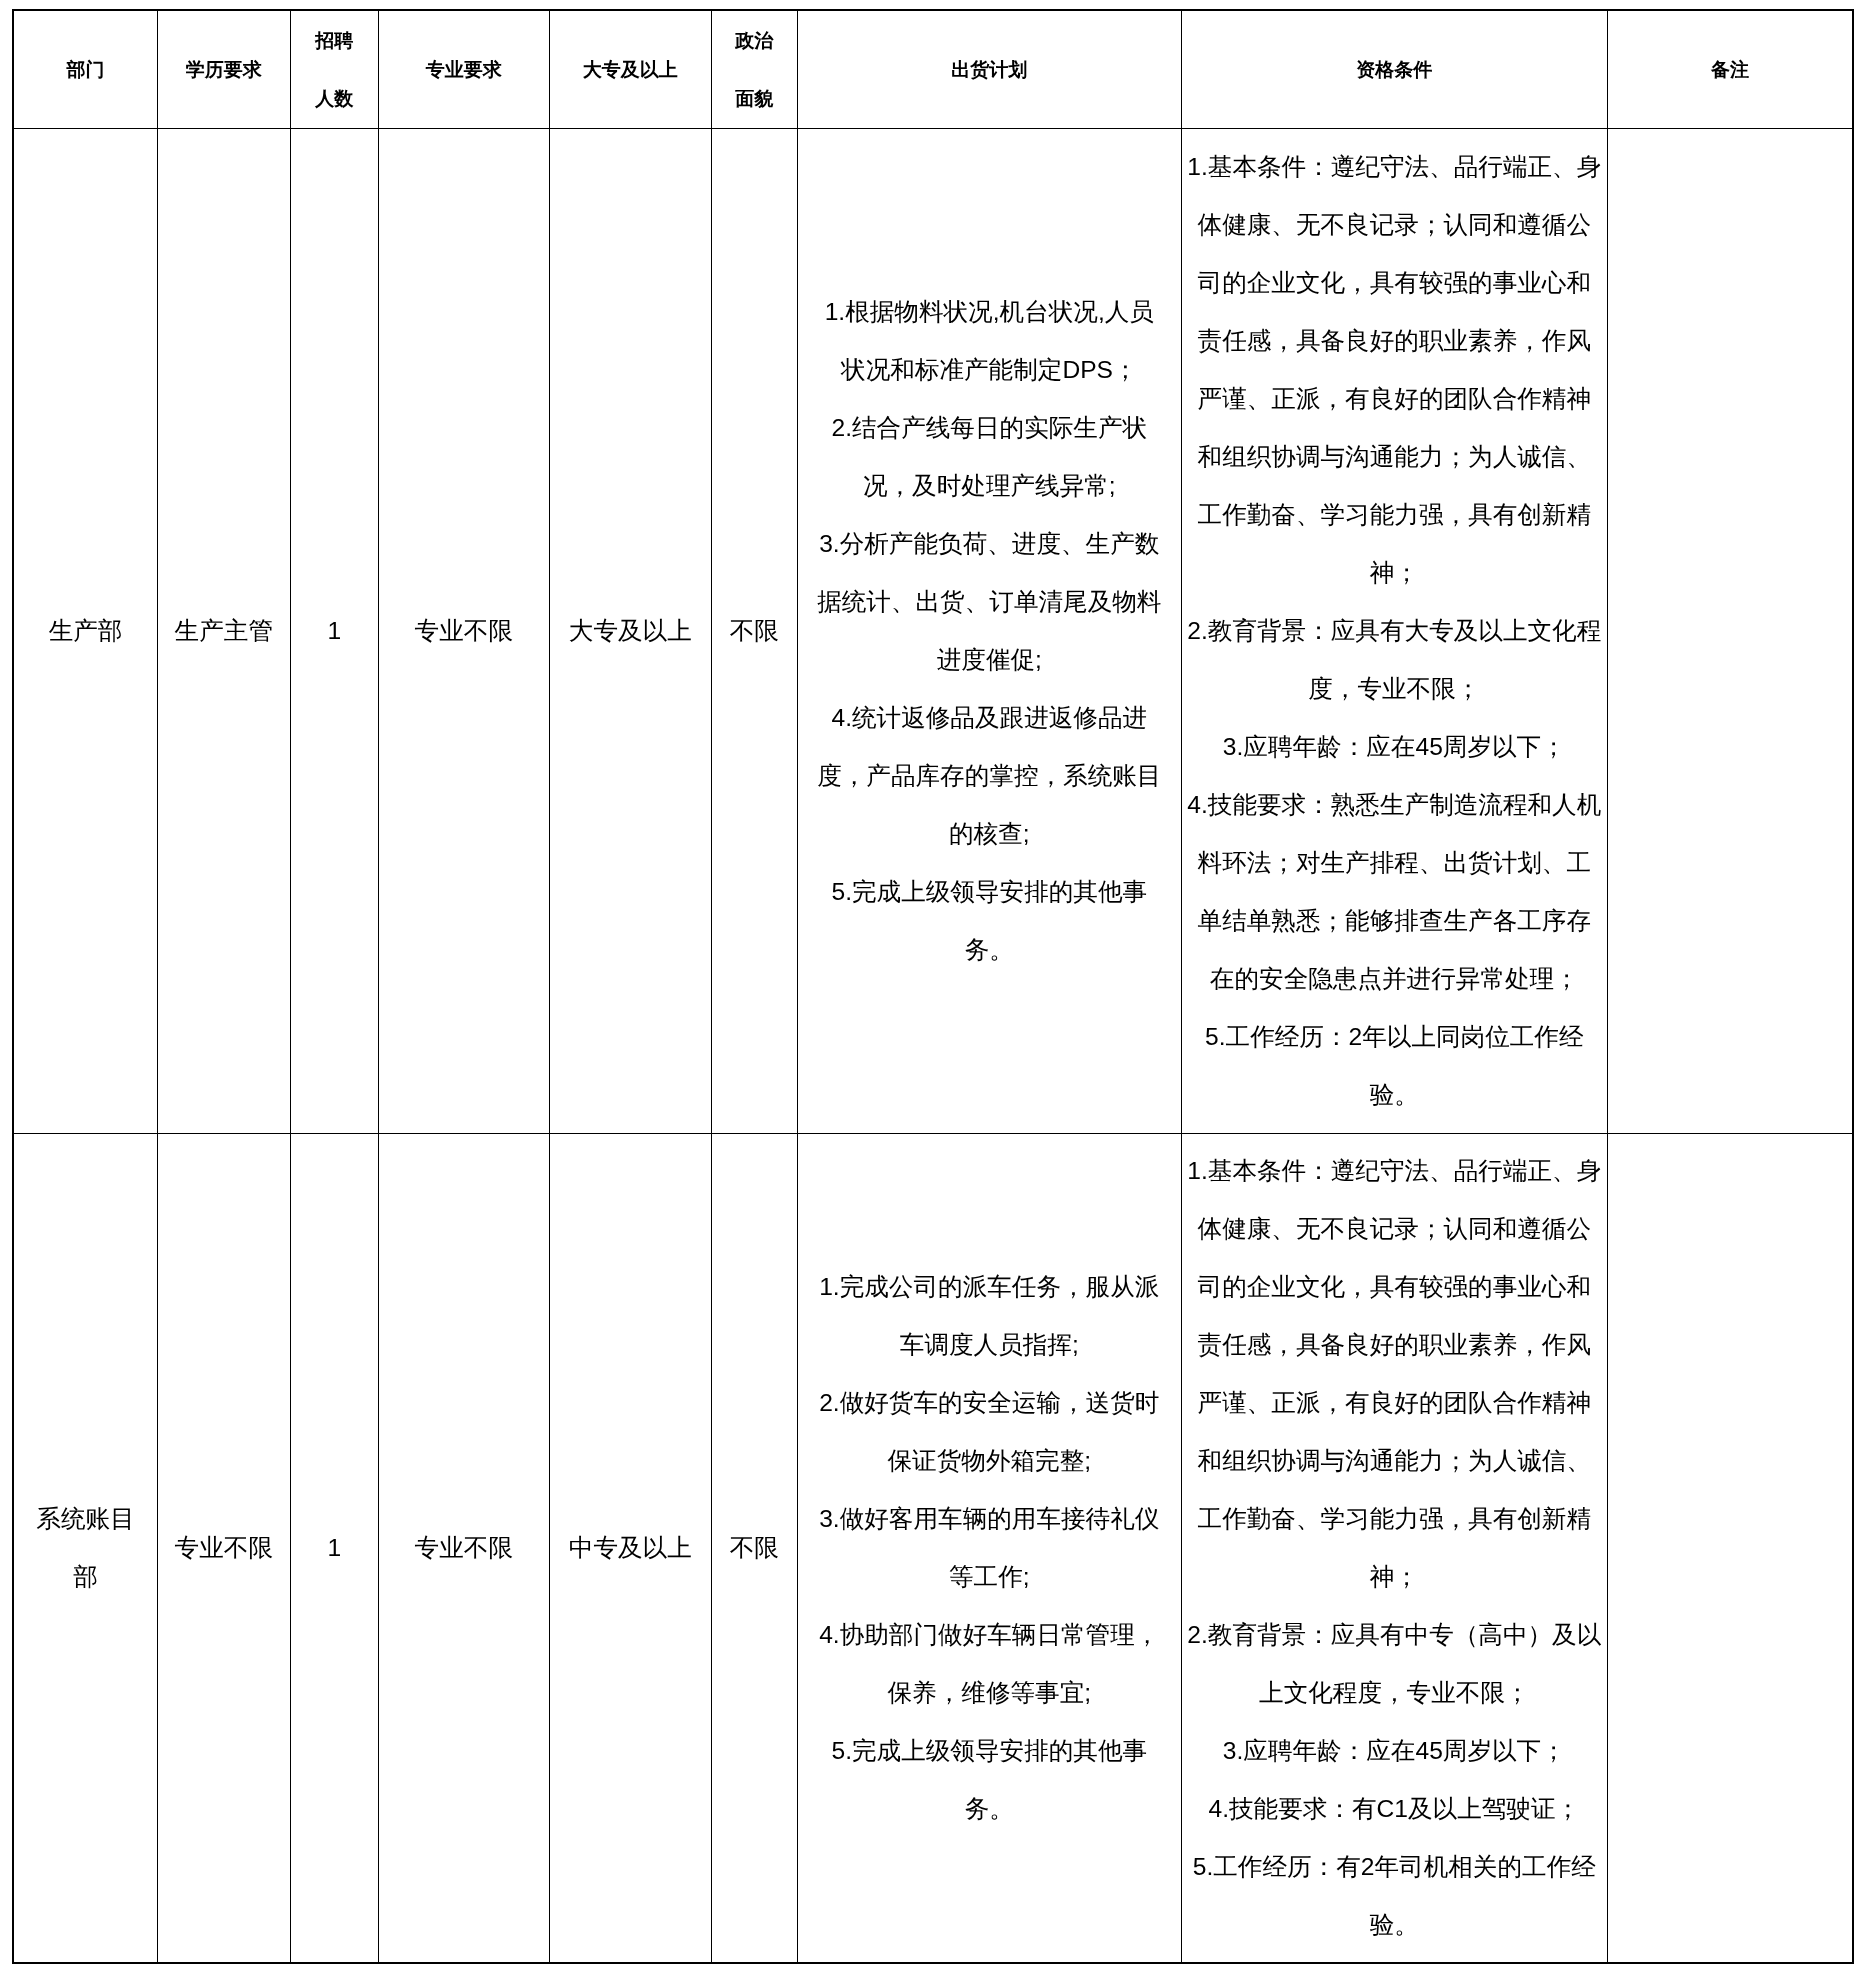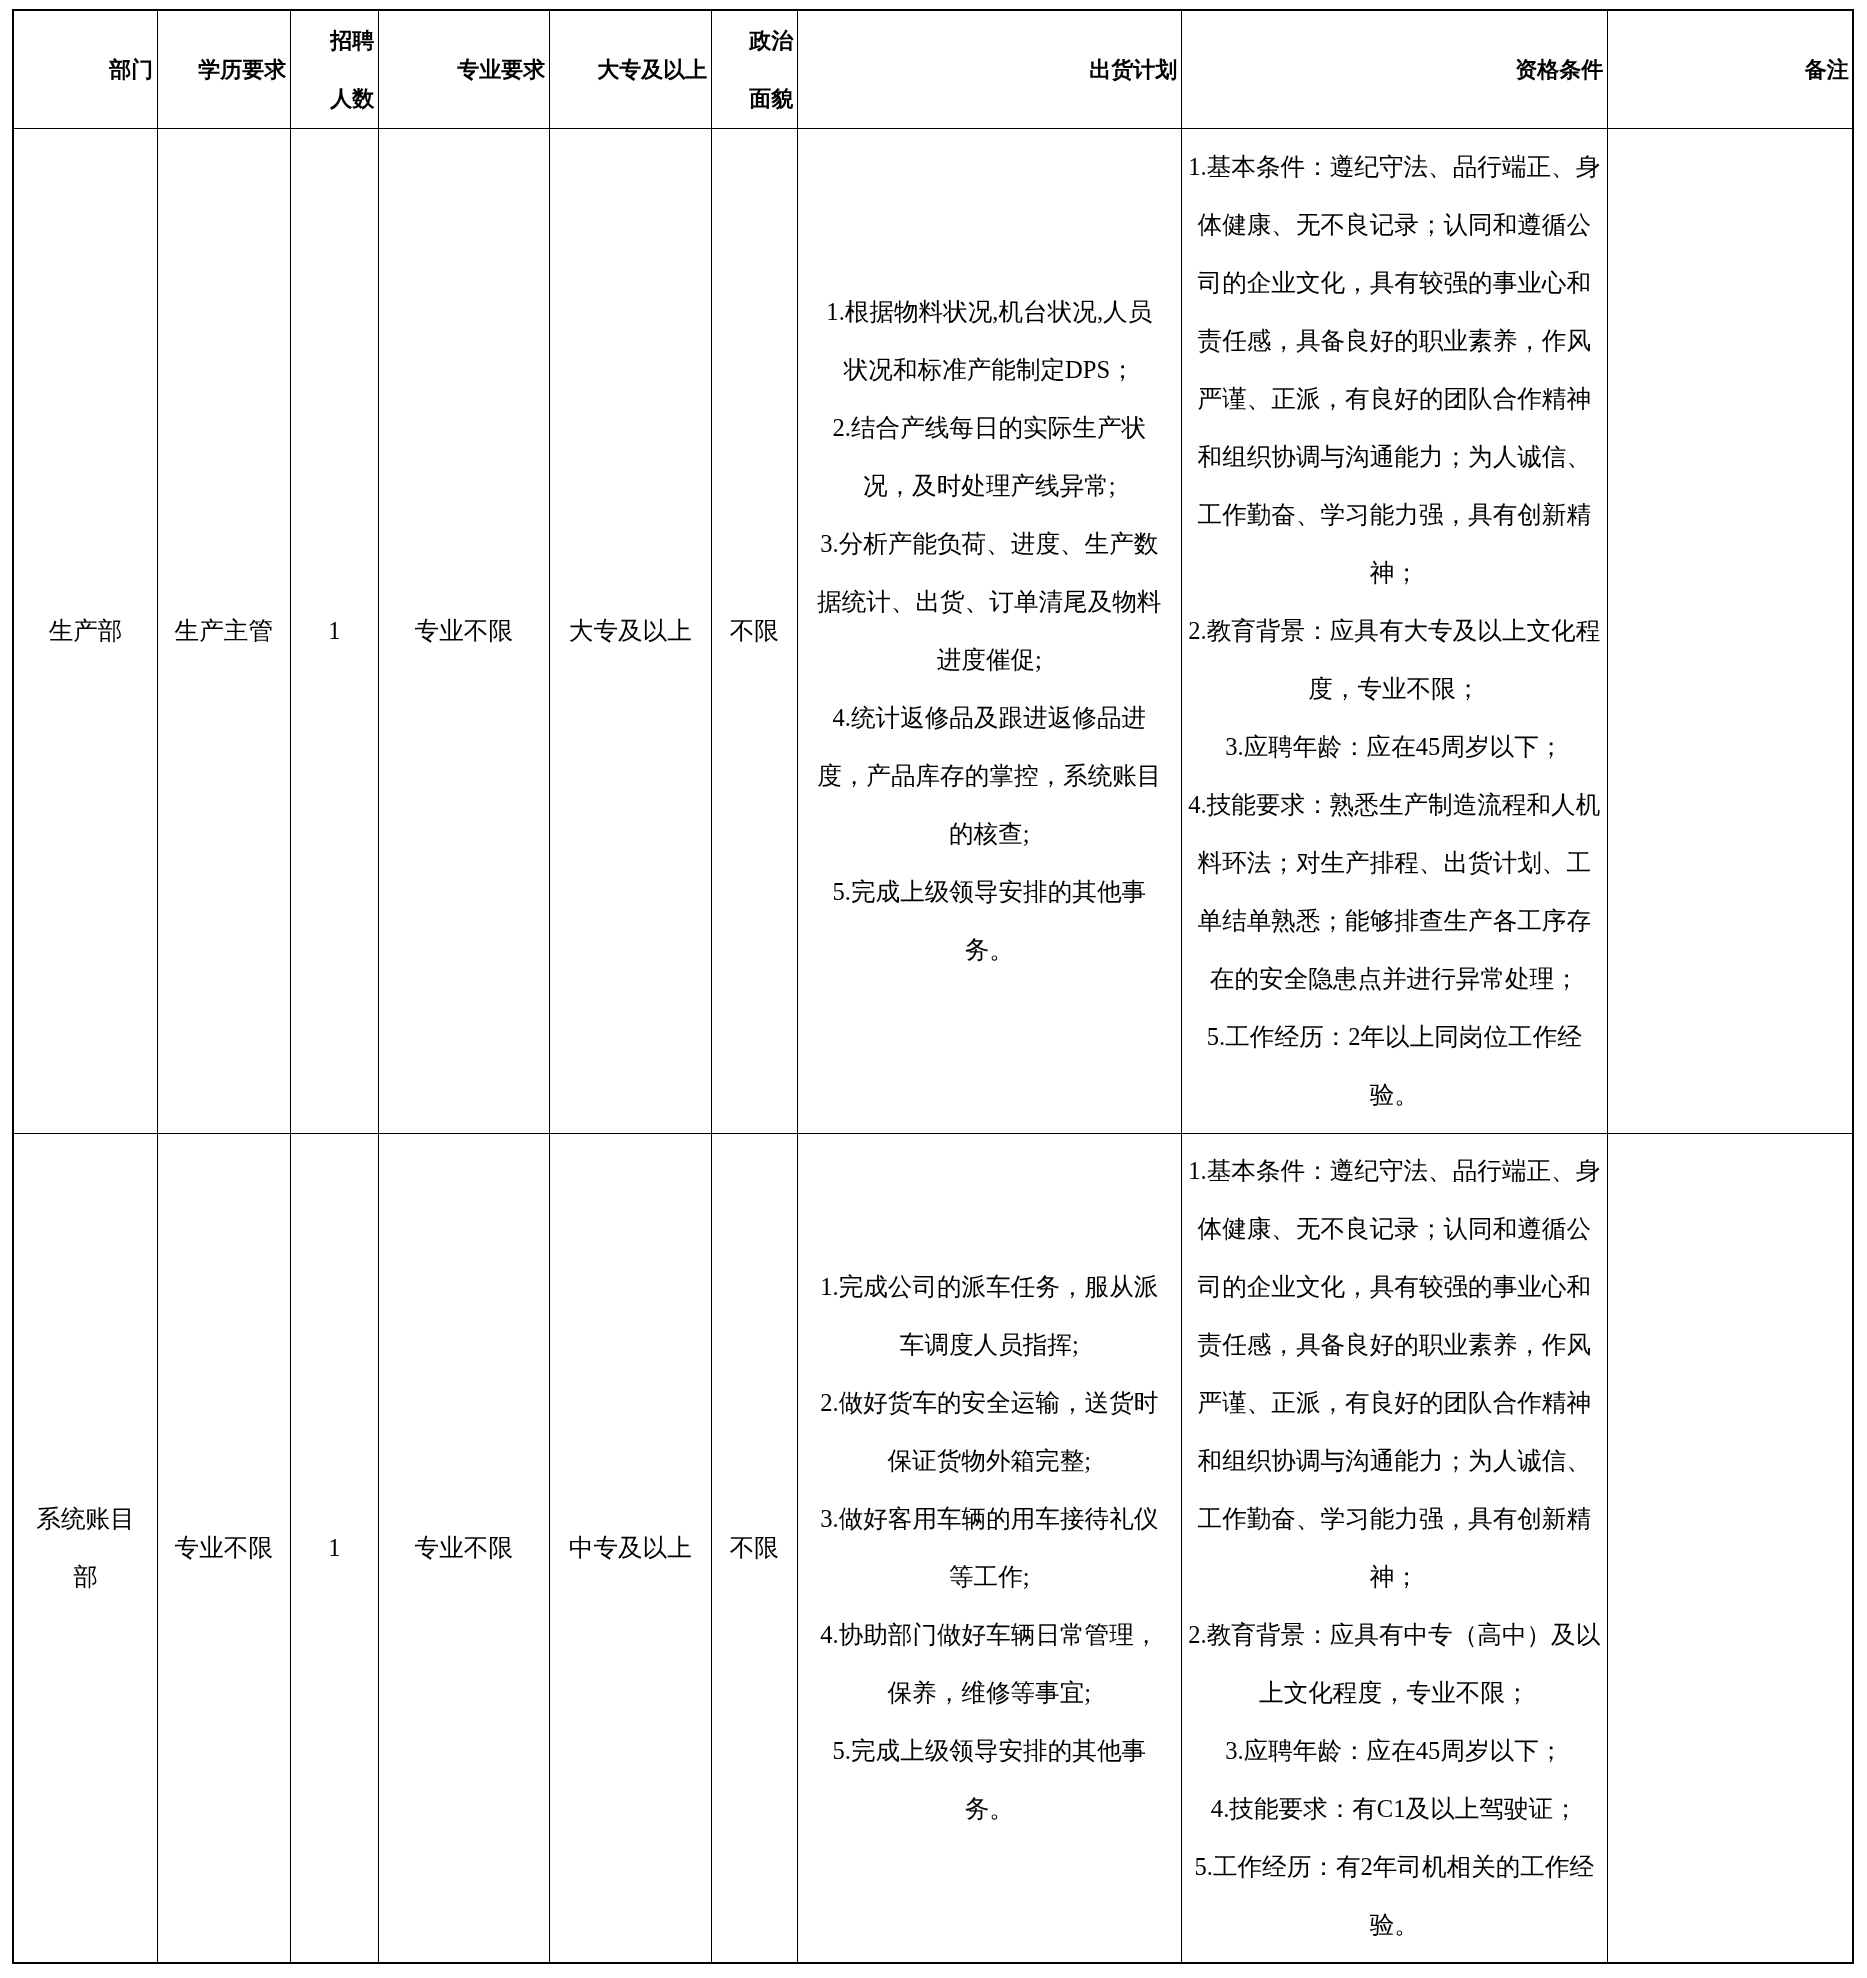--- a/index.html
+++ b/index.html
@@ -22,32 +22,31 @@
     table-layout: fixed;
     border: 2.6px solid #000000;
   }
   table.recruit th,
   table.recruit td {
     border: 1.8px solid #000000;
     text-align: center;
     vertical-align: middle;
     padding: 0 3.5px;
     color: #000000;
-    font-family: Liberation Serif, serif;
+    font-family: Liberation Sans, sans-serif;
     font-size: 24.6px;
     line-height: 58px;
     white-space: pre-line;
     overflow: hidden;
     font-weight: normal;
   }
   table.recruit thead th {
     font-family: "Liberation Sans", "DejaVu Sans", sans-serif;
     font-weight: bold;
-    font-size: 22px;
-    text-align: right;
+    font-size: 19px;
   }
   tr.header-row  { height: 119px; }
   tr.job-row-1   { height: 1005px; }
   tr.job-row-2   { height: 829px; }
 </style>
 </head>
 <body>
 
 <table class="recruit">
   <colgroup>

